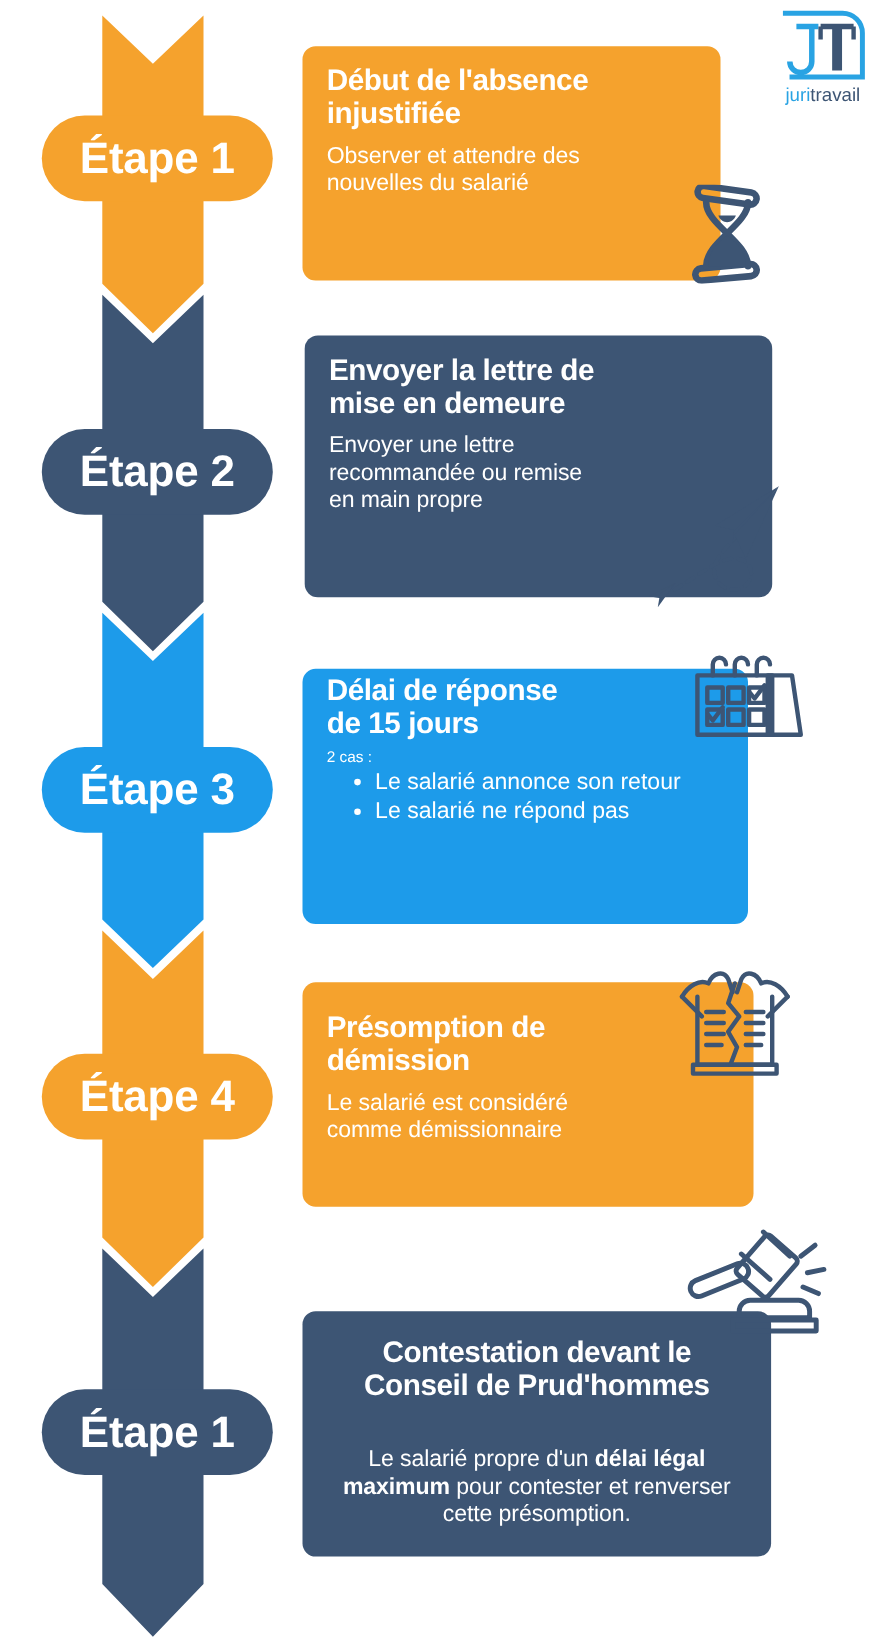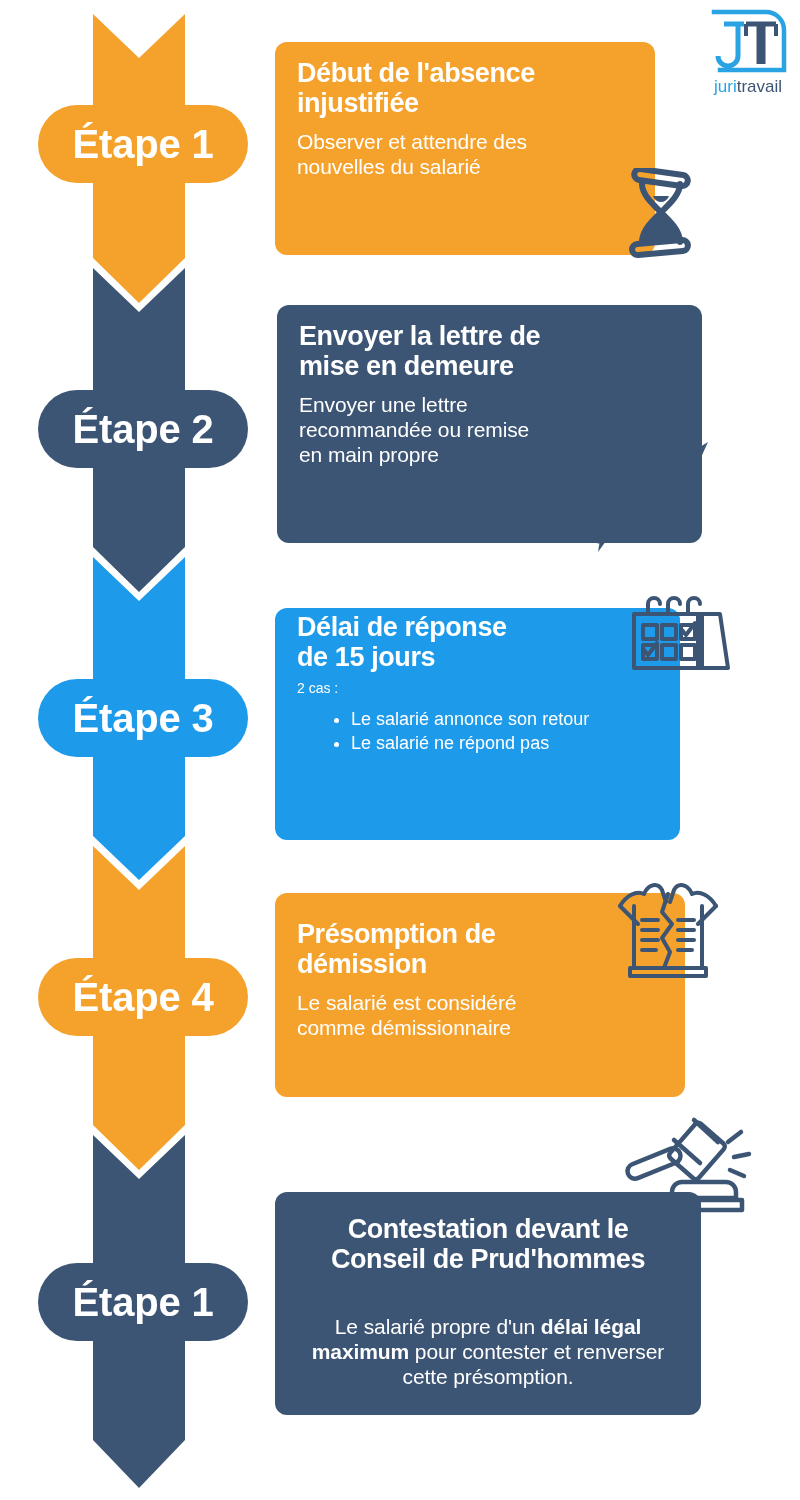--- a/index.html
+++ b/index.html
@@ -87,23 +87,23 @@
     letter-spacing: -0.1px;
     margin: 0;
     white-space: pre-line;
   }
   .card-lead {
     font-size: 14px;
     line-height: 1.2;
     margin: 0 0 2px 0;
   }
   ul.card-list {
-    margin: 12px;
+    margin: 2px;
     padding-left: 42px;
-    font-size: 18px;
+    font-size: 21px;
     line-height: 1.18;
   }
   ul.card-list li { margin-bottom: 2px; }
   .card-body b { font-weight: bold; }
 
   
   .icon {
     position: absolute;
   }
   .icon svg { display: block; }

